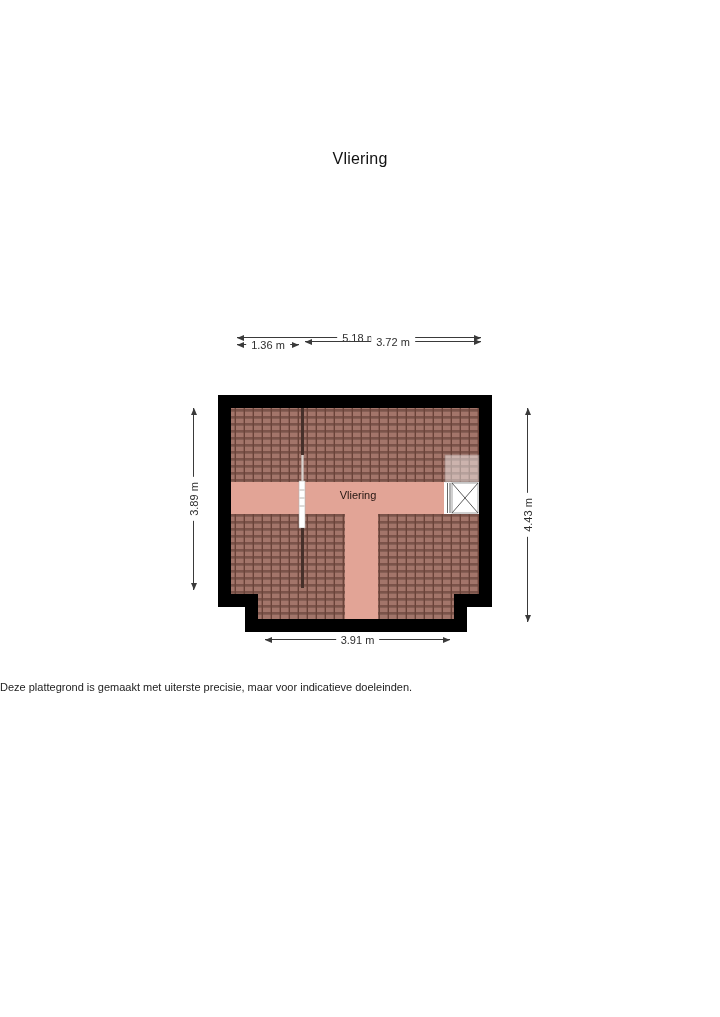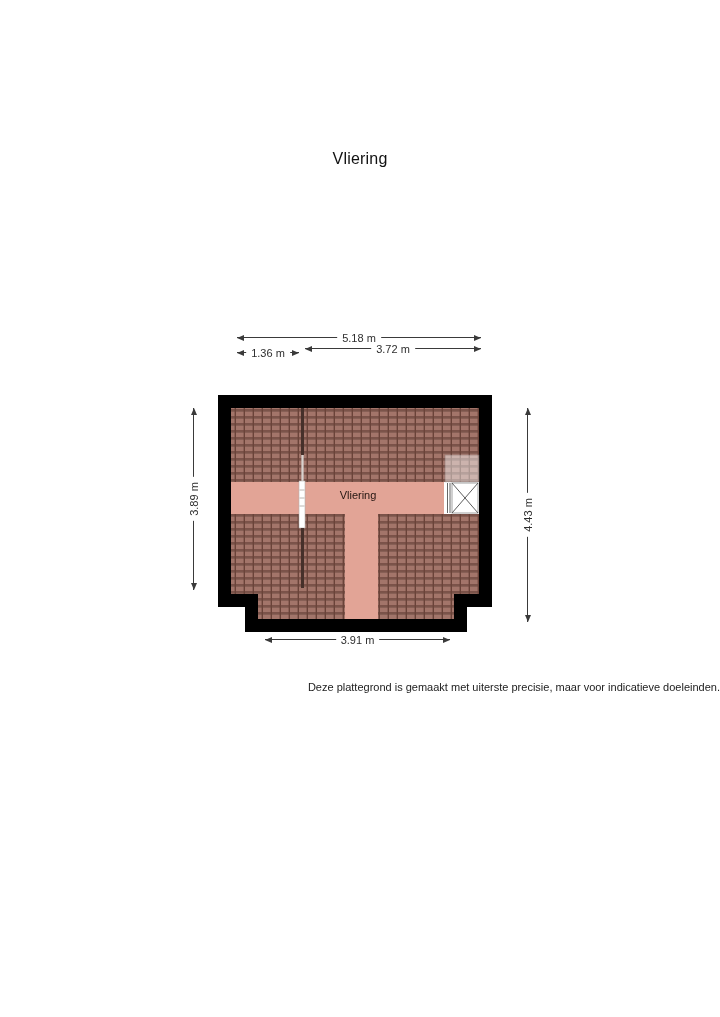--- a/index.html
+++ b/index.html
@@ -24,36 +24,36 @@
     border-bottom:7px solid #3a3a3a;border-left:3px solid transparent;border-right:3px solid transparent;}
   .dim-v::after{content:'';position:absolute;bottom:0;left:-3.5px;width:0;height:0;
     border-top:7px solid #3a3a3a;border-left:3px solid transparent;border-right:3px solid transparent;}
   .dim-label{
     position:absolute;left:50%;top:0;transform:translate(-50%,-50%);
     background:#ffffff;padding:0 5px;font-size:11px;color:#2e2e2e;white-space:nowrap;
   }
   .dim-v .dim-label{left:0;top:50%;transform:translate(-50%,-50%) rotate(-90deg);}
   
   .disclaimer{
-    left:0;top:681px;width:720px;text-align:right;
+    left:0;top:681px;width:720px;text-align:left;
     font-size:11px;line-height:13.5px;color:#222;
   }
 </style>
 </head>
 <body>
 
 <div class="abs page-title">Vliering</div>
 
 <div class="dim dim-h" style="left:237px;top:337px;width:244px">
   <span class="dim-label">5.18 m</span>
 </div>
-<div class="dim dim-h" style="left:237px;top:352px;width:62px">
+<div class="dim dim-h" style="left:237px;top:344px;width:62px">
   <span class="dim-label">1.36 m</span>
 </div>
-<div class="dim dim-h" style="left:305px;top:348px;width:176px">
+<div class="dim dim-h" style="left:305px;top:341px;width:176px">
   <span class="dim-label">3.72 m</span>
 </div>
 
 <div class="dim dim-v" style="left:193px;top:408px;height:182px">
   <span class="dim-label">3.89 m</span>
 </div>
 <div class="dim dim-v" style="left:527px;top:408px;height:214px">
   <span class="dim-label">4.43 m</span>
 </div>
 

